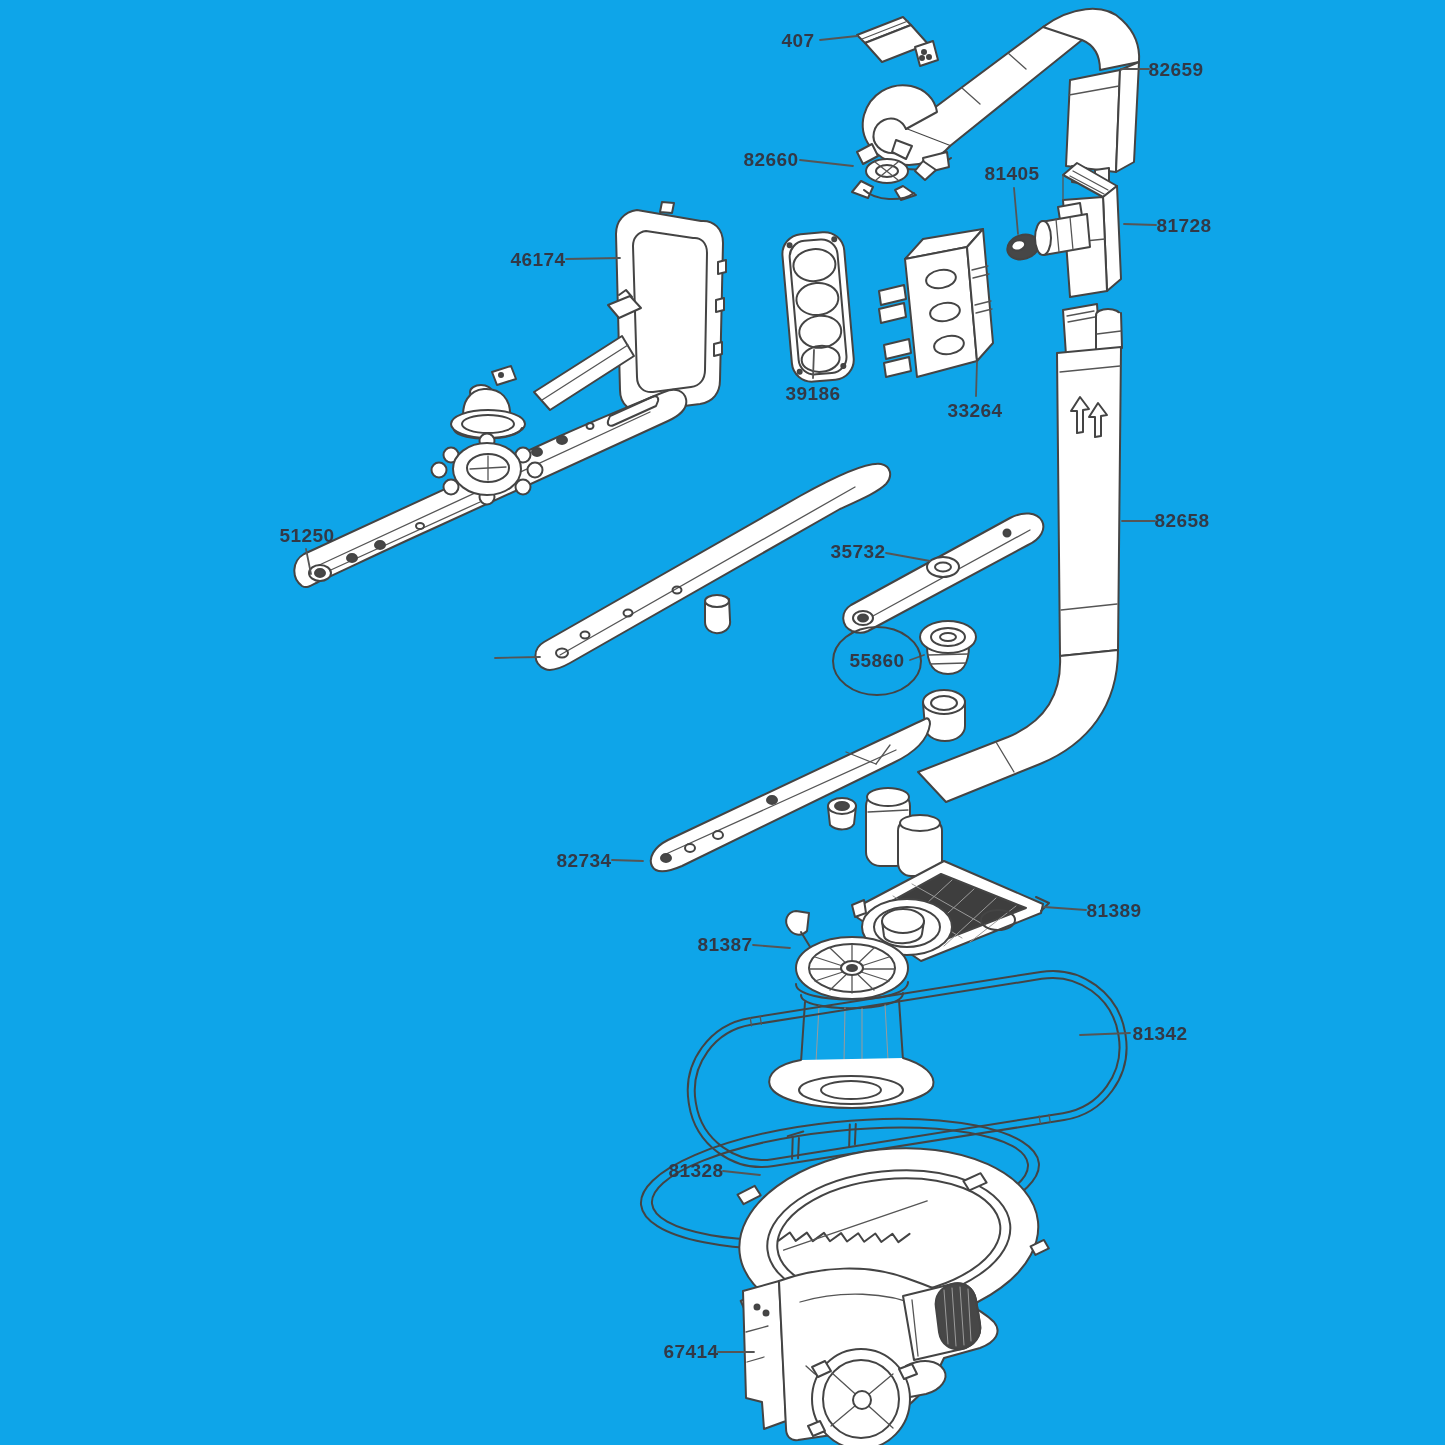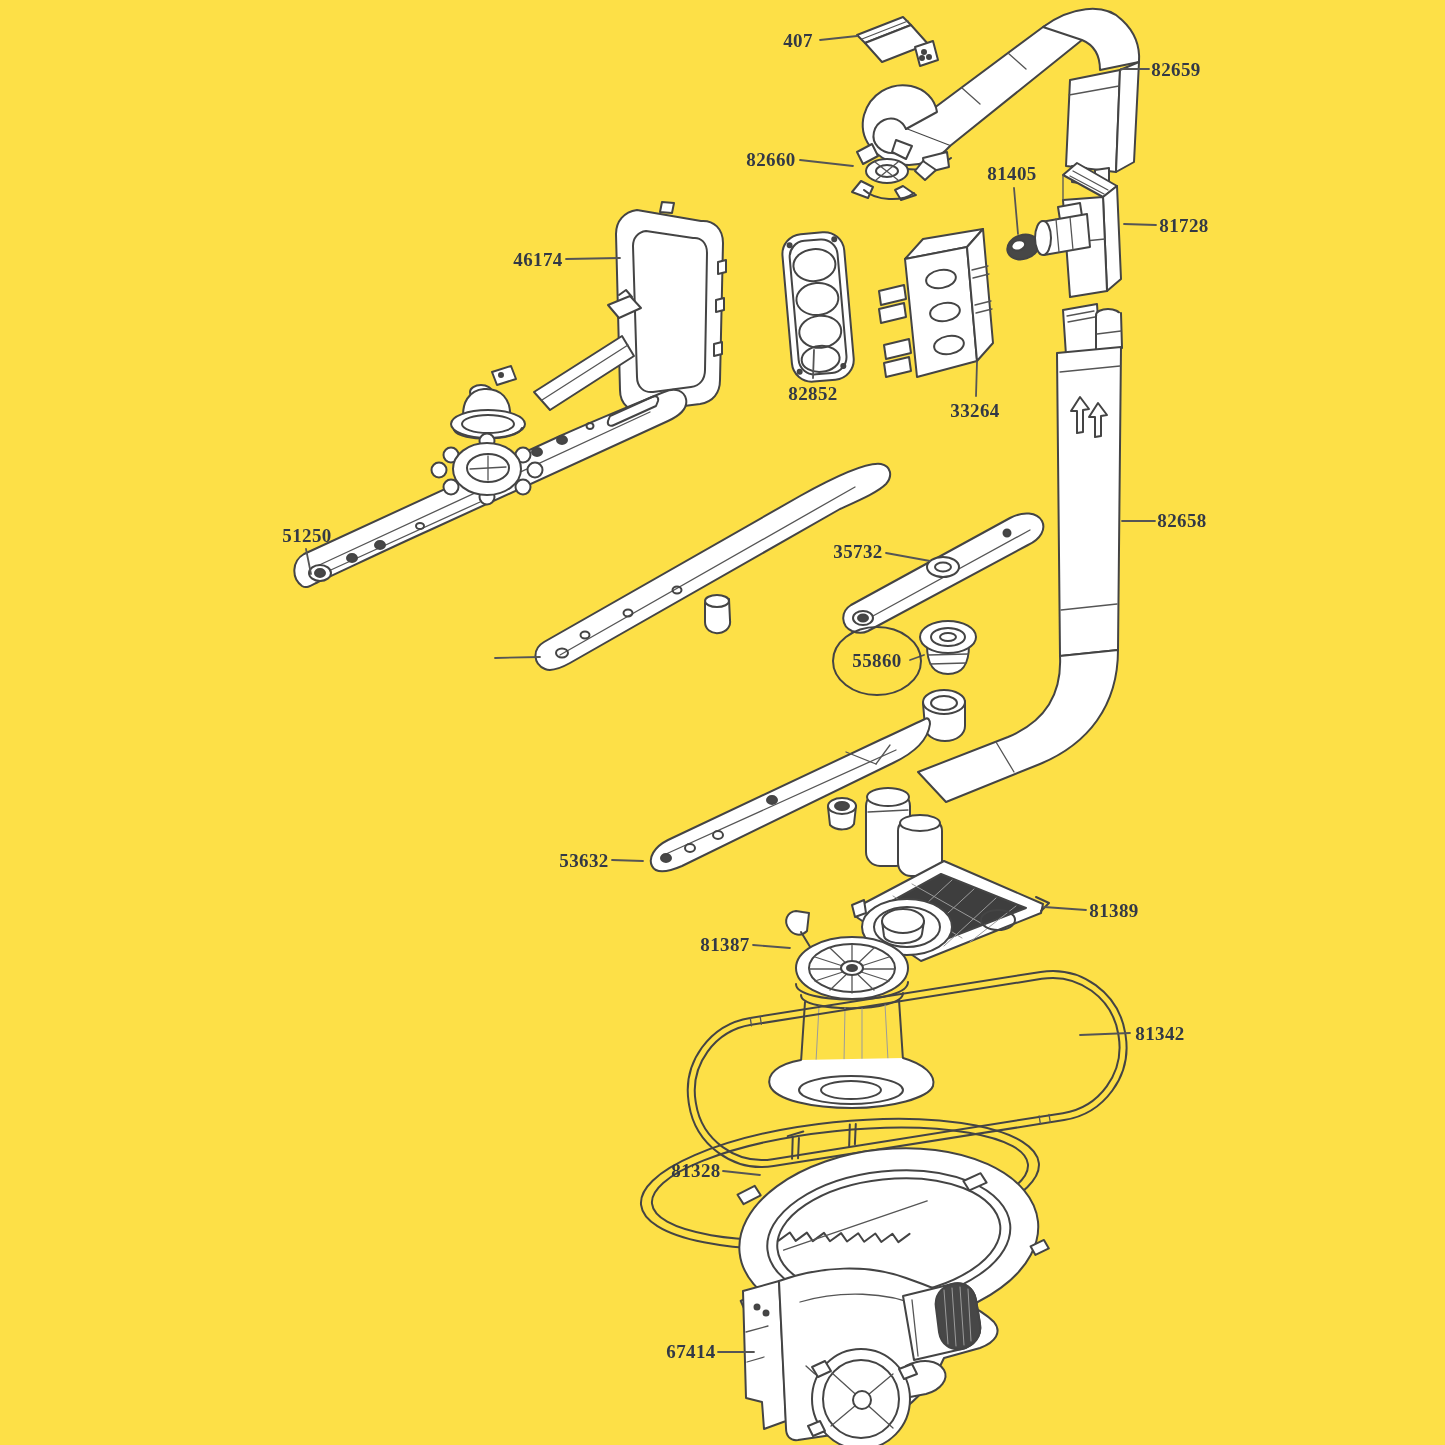--- a/index.html
+++ b/index.html
@@ -1,17 +1,17 @@
 <!DOCTYPE html>
 <html><head>
 <meta charset="utf-8">
 <style>
   html,body{margin:0;padding:0;background:#fff;}
-  #stage{position:relative;width:1445px;height:1445px;background:#fde047;overflow:hidden;
-         font-family:Liberation Serif, serif;}
+  #stage{position:relative;width:1445px;height:1445px;background:#0ea5e9;overflow:hidden;
+         font-family:Liberation Sans, sans-serif;}
   #drawing{position:absolute;left:0;top:0;}
   .draw path,.draw ellipse,.draw rect,.draw line,.draw circle{
     stroke:#444;stroke-width:2;fill:none;stroke-linecap:round;stroke-linejoin:round;}
   .draw .f{fill:#ffffff;}
   .draw .d{fill:#474747;stroke:#444;}
   .draw .mesh{fill:#3e3e3e;stroke:#444;}
   .draw .t{stroke-width:1;stroke:#9b9b9b;}
   .draw .seam{stroke-width:1.3;stroke:#555;}
   .draw .lead{stroke-width:1.8;stroke:#555;}
   .lbl{position:absolute;transform:translate(-50%,-50%);white-space:nowrap;
@@ -361,26 +361,26 @@
 
   <ellipse cx="877" cy="661" rx="44" ry="34" fill="none" stroke-width="7" stroke="#e3120b"></ellipse>
 </svg>
 
 <div class="lbl" style="left:798px;top:41px">407</div>
 <div class="lbl" style="left:1176px;top:70px">82659</div>
 <div class="lbl" style="left:771px;top:160px">82660</div>
 <div class="lbl" style="left:1012px;top:174px">81405</div>
 <div class="lbl" style="left:1184px;top:226px">81728</div>
 <div class="lbl" style="left:538px;top:260px">46174</div>
-<div class="lbl" style="left:813px;top:394px">82852</div>
+<div class="lbl" style="left:813px;top:394px">39186</div>
 <div class="lbl" style="left:975px;top:411px">33264</div>
 <div class="lbl" style="left:307px;top:536px">51250</div>
 <div class="lbl" style="left:858px;top:552px">35732</div>
 <div class="lbl" style="left:1182px;top:521px">82658</div>
 <div class="lbl" style="left:877px;top:661px">55860</div>
-<div class="lbl" style="left:584px;top:861px">53632</div>
+<div class="lbl" style="left:584px;top:861px">82734</div>
 <div class="lbl" style="left:1114px;top:911px">81389</div>
 <div class="lbl" style="left:725px;top:945px">81387</div>
 <div class="lbl" style="left:1160px;top:1034px">81342</div>
 <div class="lbl" style="left:696px;top:1171px">81328</div>
 <div class="lbl" style="left:691px;top:1352px">67414</div>
 
 </div>
 
 </body></html>

